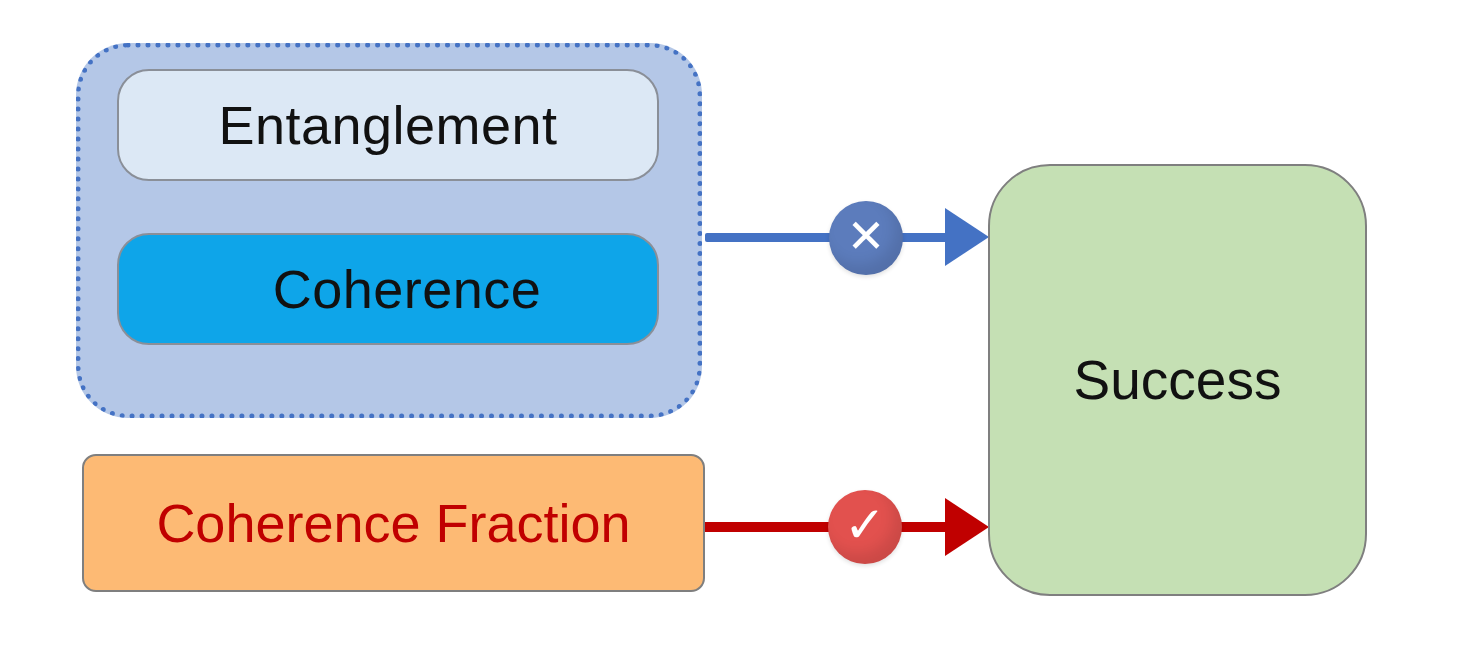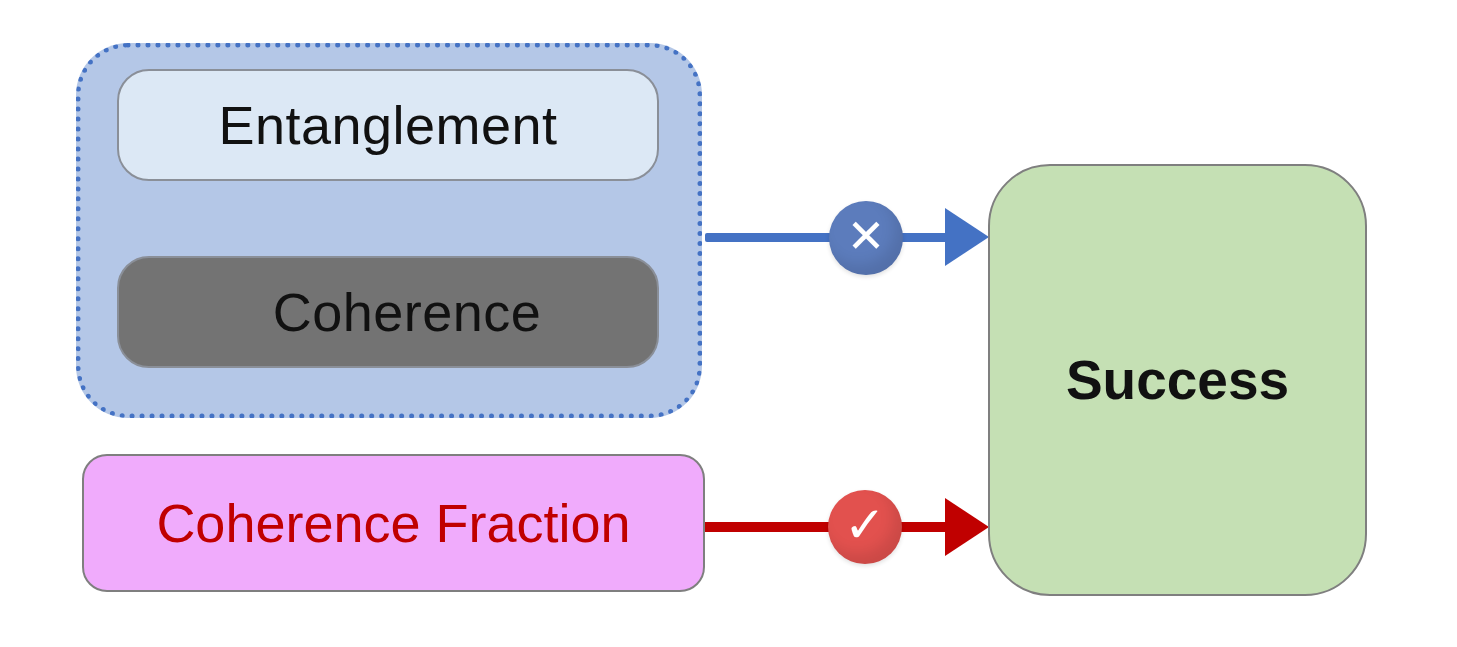--- a/index.html
+++ b/index.html
@@ -42,22 +42,22 @@
     align-items: center;
     justify-content: center;
     font-size: 54px;
     letter-spacing: 0.5px;
   }
   .entanglement {
     top: 21px;
     background: #DCE8F5;
   }
   .coherence {
-    top: 208px;
-    background: #737373;
+    top: 185px;
+    background: #0ea5e9;
     padding-left: 38px;
   }
 
   
   .success-box {
     position: absolute;
     left: 988px;
     top: 164px;
     width: 379px;
     height: 432px;
@@ -65,34 +65,33 @@
     background: #C5E0B4;
     border: 2px solid #7F7F7F;
     border-radius: 62px;
     display: flex;
     flex-direction: column;
     align-items: center;
     justify-content: center;
     font-size: 55px;
     line-height: 1.82;
     text-align: center;
-    font-weight: bold;
   }
 
   
   .fraction-box {
     position: absolute;
     left: 82px;
     top: 454px;
     width: 623px;
     height: 138px;
     box-sizing: border-box;
-    background: #f0abfc;
+    background: #fdba74;
     border: 2px solid #7F7F7F;
-    border-radius: 25px;
+    border-radius: 14px;
     display: flex;
     align-items: center;
     justify-content: center;
     font-size: 54px;
     color: #C00000;
   }
 
   
   .arrow-line {
     position: absolute;

